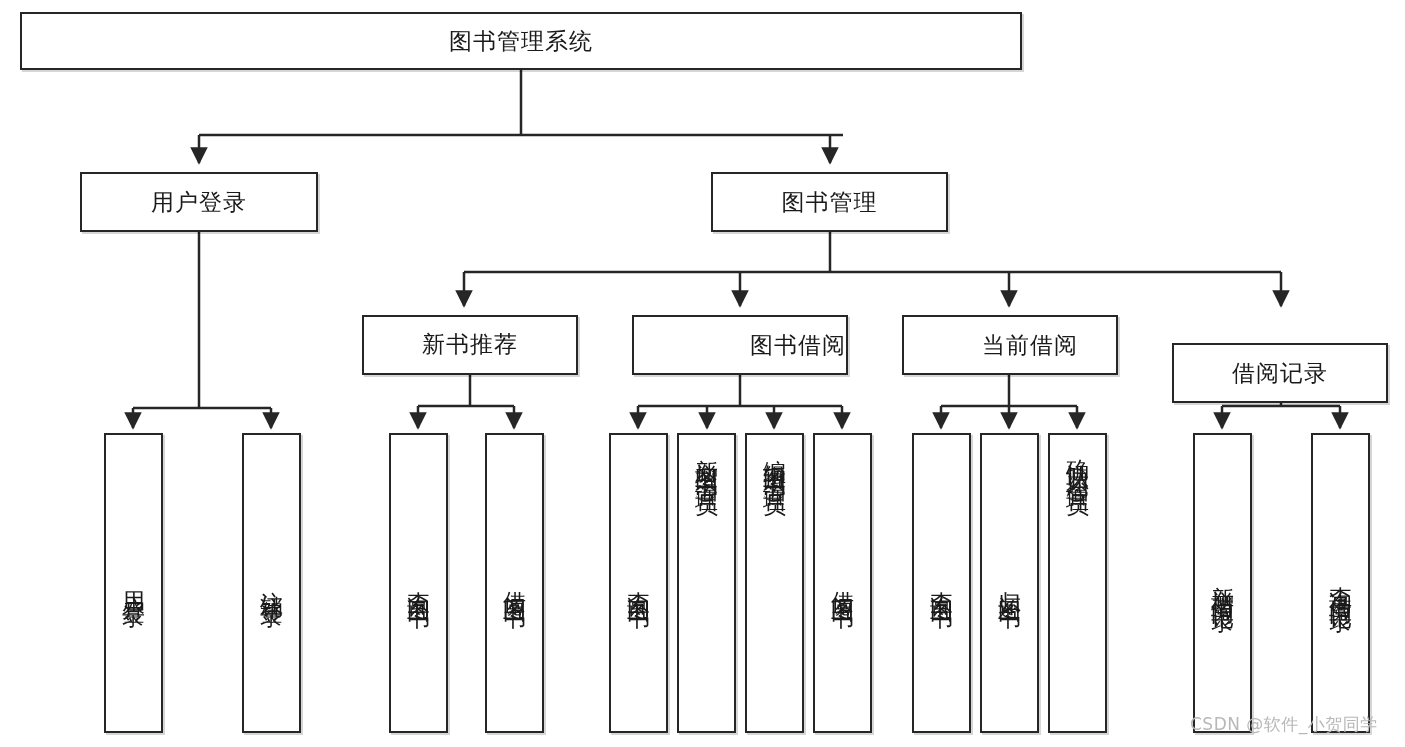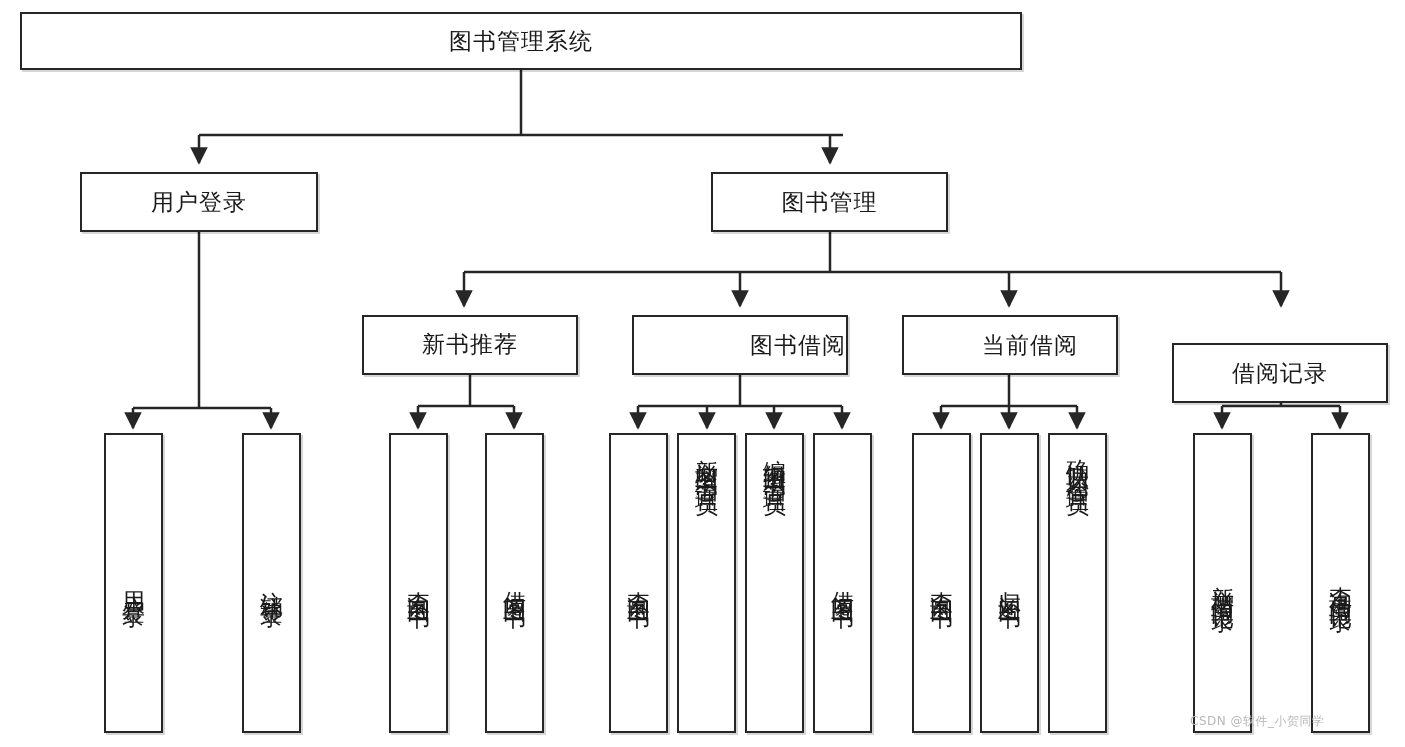--- a/index.html
+++ b/index.html
@@ -56,21 +56,21 @@
     white-space: nowrap;
   }
   .node.vertical.center-text {
     align-items: center;
     padding-top: 0;
   }
   .watermark {
     position: absolute;
     left: 1190px;
     top: 713px;
-    font-size: 12px;
+    font-size: 17px;
     color: #b8b8b8;
     white-space: nowrap;
     z-index: 5;
     letter-spacing: 0.5px;
   }
 </style>
 </head>
 <body>
 
 <div id="canvas">

